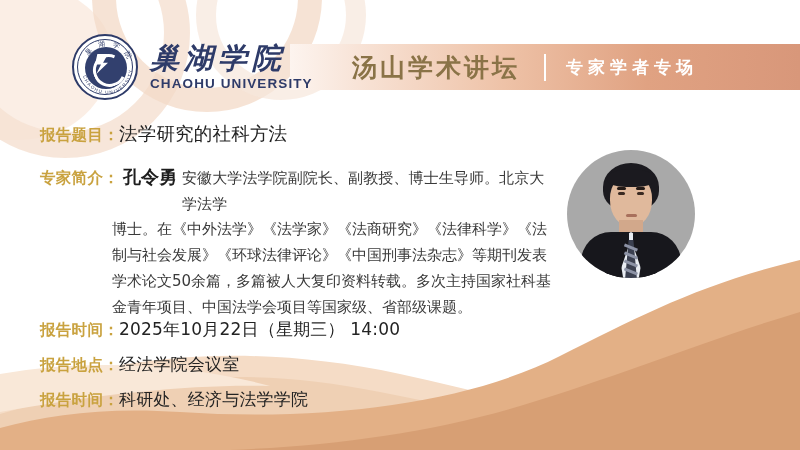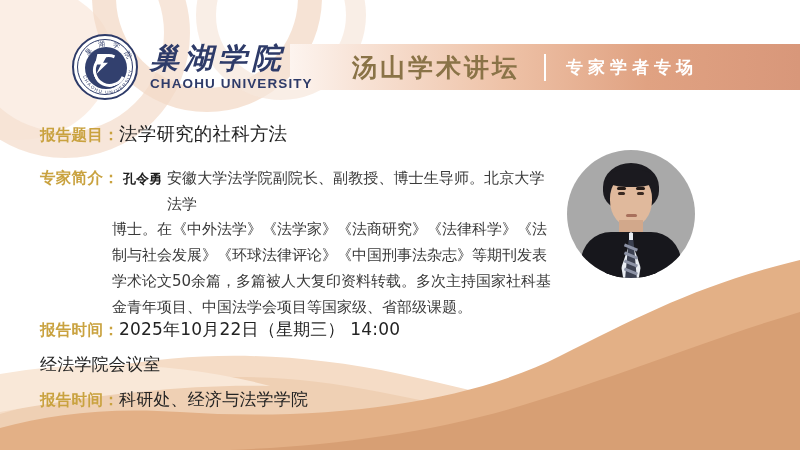--- a/index.html
+++ b/index.html
@@ -166,21 +166,21 @@
   #row-title .val { font-size:18.5px; }
 
   .bio-block {
     position:absolute;
     left:40px; top:165px;
     width:515px;
   }
   .bio-line { display:flex; align-items:baseline; }
   .bio-name {
     font-family:Liberation Mono, monospace;
-    font-size:13px; font-weight:bold;
+    font-size:18px; font-weight:bold;
     color:#1d1d1d;
     margin:0 5px 8px 4px;
     white-space:nowrap;
   }
   .bio-text {
     font-family:"DejaVu Sans", sans-serif;
     font-size:15px;
     color:#3a3a3a;
     line-height:26px;
     letter-spacing:.1px;
@@ -378,20 +378,21 @@
     <path d="M800,66 C700,96 620,130 520,160 C430,187 330,200 230,204 L800,204 Z" fill="#d79f74"></path>
     <path d="M0,128 C90,112 190,118 270,140 C200,138 110,146 0,166 Z" fill="#f9e8d8"></path>
   </svg>
 
   <div class="row" id="row-time">
     <span class="lbl" data-bind="labels.time">报告时间：</span>
     <span class="val" data-bind="content.time">2025年10月22日（星期三）  14:00</span>
   </div>
 
   <div class="row" id="row-place">
+    <span class="lbl" data-bind="labels.place">报告地点：</span>
     <span class="val" data-bind="content.place">经法学院会议室</span>
   </div>
 
   <div class="row" id="row-org">
     <span class="lbl" data-bind="labels.organizer">报告时间：</span>
     <span class="val" data-bind="content.organizer">科研处、经济与法学学院</span>
   </div>
 
 </div>
 

